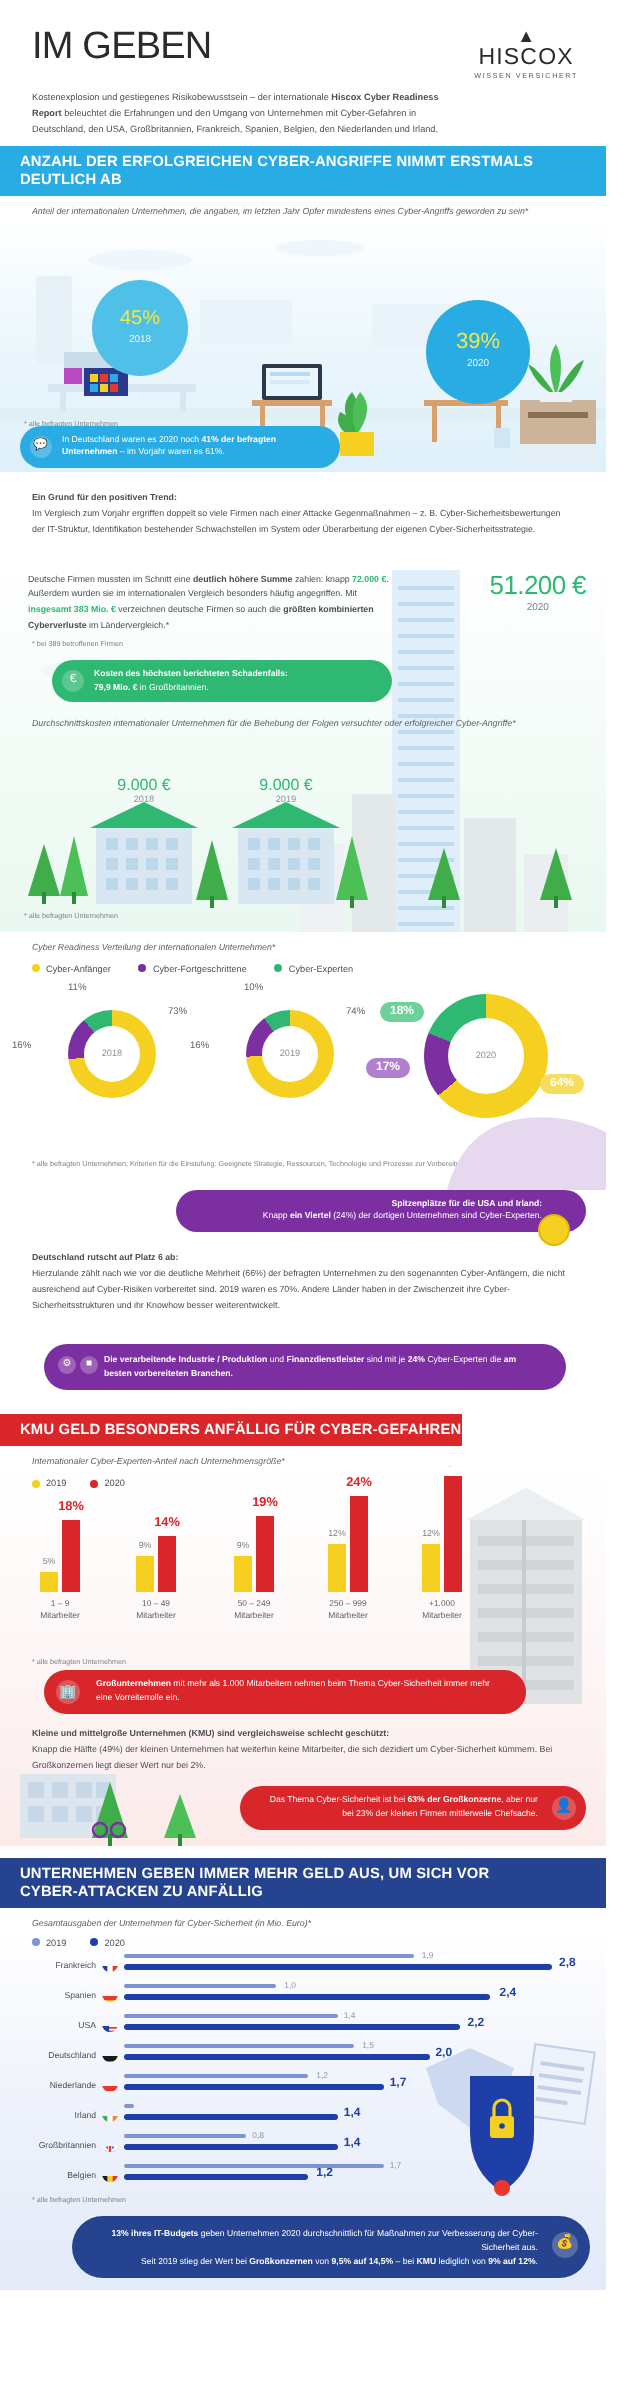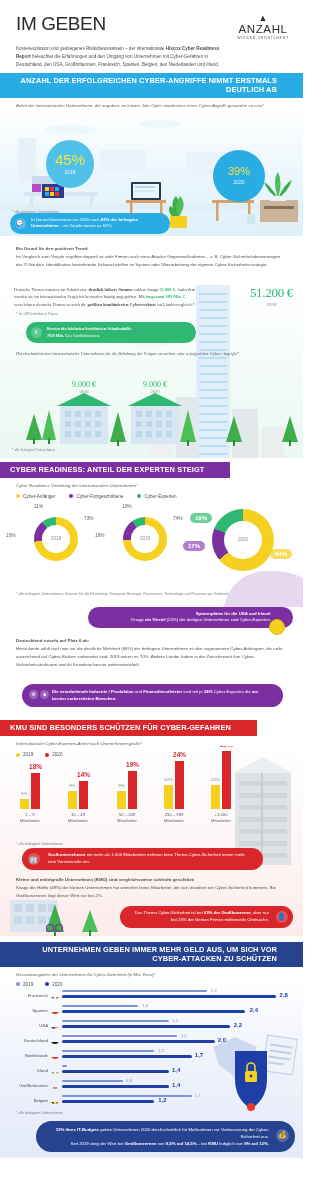--- a/index.html
+++ b/index.html
@@ -16,65 +16,65 @@
   .h-title1 { font-size: 19px; font-weight: 400; color: #e8372c; letter-spacing: -0.4px; line-height: 1.02; }
   .h-title2 { font-size: 19px; font-weight: 400; color: #2b2b2b; letter-spacing: -0.4px; line-height: 1.05; }
   .logo { position: absolute; right: 14px; top: 14px; text-align: center; }
   .logo-mark { font-size: 9px; color: #2b2b2b; line-height: 1; }
   .logo-word { font-size: 11.5px; letter-spacing: 0.6px; color: #2b2b2b; font-weight: 400; }
   .logo-sub { font-size: 3.6px; letter-spacing: 0.8px; color: #5a5a5a; margin-top: 1px; }
   .intro { margin-top: 11px; font-size: 4.6px; line-height: 1.75; color: #4a4f53; max-width: 212px; }
   .intro b { font-weight: 700; }
 
   
-  .banner { padding: 4px 26px 3px 10px; color: #fff; font-size: 7.4px;
-            font-weight: 700; letter-spacing: 0.1px; line-height: 1.2; text-align: right; }
+  .banner { padding: 4px 0 3px 10px; color: #fff; font-size: 7.4px;
+            font-weight: 700; letter-spacing: 0.1px; line-height: 1.2; }
   .banner.cyan { background: #29ace3; }
   .banner.green { background: #2eb872; }
   .banner.purple { background: #7c2fa0; display:inline-block; }
   .banner.red { background: #d8262a; display:inline-block; }
   .banner.blue { background: #26438f; }
   .subhead { font-size: 4.4px; font-style: italic; color: #5c6166; padding: 5px 16px 0 16px; }
 
   
   .s1 { position: relative; height: 128px; background: linear-gradient(#ffffff 0%, #eaf6fc 55%, #dff0fa 100%); overflow: hidden; }
   .room { position: absolute; left: 0; top: 0; width: 303px; height: 128px; }
   .circ { position: absolute; border-radius: 50%; background: #4fc0e8; color: #fff;
           display: flex; flex-direction: column; align-items: center; justify-content: center; }
   .circ .pct { font-size: 11px; font-weight: 400; color: #f5e642; line-height: 1; }
   .circ .yr { font-size: 5px; color: #eaf7fd; margin-top: 2px; }
   .c1 { left: 46px; top: 32px; width: 48px; height: 48px; }
-  .c1 .pct { font-size: 15px; }
+  .c1 .pct { font-size: 10px; }
   .c2 { left: 130px; top: 20px; width: 62px; height: 62px; }
   .c3 { left: 213px; top: 42px; width: 52px; height: 52px; background:#29ace3; }
   .foot-note { position: absolute; left: 12px; bottom: 22px; font-size: 3.6px; color: #7a8288; }
   .pill { display: flex; align-items: center; gap: 5px; border-radius: 20px;
           padding: 4px 10px 4px 5px; color: #fff; font-size: 4.3px; line-height: 1.5; }
   .pill .ic { flex: 0 0 auto; width: 11px; height: 11px; border-radius: 50%;
               background: rgba(255,255,255,0.22); display:flex; align-items:center; justify-content:center; font-size: 6px; }
   .pill b { font-weight: 700; }
   .pill-cyan { background: #29ace3; position: absolute; left: 10px; bottom: 2px; width: 160px; }
 
   
   .bodytext { padding: 9px 16px 8px 16px; font-size: 4.4px; line-height: 1.8; color: #4a4f53; }
   .bodytext .lead { font-weight: 700; display:block; }
 
   
-  .s2 { position: relative; background: linear-gradient(#ffffff 0%, #f2fbf6 60%, #e9f8f1 100%); overflow:hidden;font-family:Liberation Serif, serif; }
+  .s2 { position: relative; background: linear-gradient(#ffffff 0%, #f2fbf6 60%, #e9f8f1 100%); overflow:hidden; }
   .s2-top { display: flex; padding: 9px 14px 0 14px; position: relative; z-index: 3; }
   .s2-text { font-size: 4.4px; line-height: 1.8; color: #4a4f53; width: 182px; }
   .s2-text b { font-weight: 700; }
   .s2-text .g { color: #2eb872; font-weight: 700; }
   .bignum { position:absolute; right: 10px; top: 8px; text-align:center; z-index:4; }
   .bignum .v { font-size: 13px; color: #2eb872; letter-spacing:-0.3px; }
   .bignum .y { font-size: 5px; color: #7a8288; margin-top:1px; }
   .star2 { font-size: 3.6px; color: #7a8288; padding: 3px 0 0 16px; }
   .pill-green { background: #2eb872; margin: 6px 0 0 26px; width: 170px; position: relative; z-index: 5;}
   .s2-cap { font-size: 4.4px; font-style: italic; color: #5c6166; padding: 7px 16px 0 16px; line-height:1.7; position:relative; z-index:5;}
-  .city { position: relative; height: 86px; margin-top: 2px; margin-left: 12px; }
+  .city { position: relative; height: 86px; margin-top: 2px; }
   .housegrp { position: absolute; bottom: 0; }
   .h-val { font-size: 8px; color: #2eb872; text-align:center; }
   .h-yr { font-size: 4.6px; color: #8a9097; text-align:center; }
   .star3 { font-size: 3.6px; color: #7a8288; padding: 2px 0 6px 12px; }
 
   
   .s3 { background: #fff; position: relative; padding-bottom: 4px; }
   .legend { display: flex; gap: 14px; padding: 6px 16px 0 16px; font-size: 4.6px; color: #4a4f53; align-items:center;}
   .legend .it { display: flex; align-items: center; gap: 3px; }
   .dot { width: 4px; height: 4px; border-radius: 50%; display:inline-block; }
@@ -146,21 +146,21 @@
 </style>
 </head>
 <body>
 
 <div class="page">
 
   <div class="header">
     <div class="h-title2">IM GEBEN</div>
     <div class="logo">
       <div class="logo-mark">▲</div>
-      <div class="logo-word">ANZAHL</div>
+      <div class="logo-word">HISCOX</div>
       <div class="logo-sub">WISSEN VERSICHERT</div>
     </div>
     <div class="intro">
       <span>Kostenexplosion und gestiegenes Risikobewusstsein – der internationale </span><b>Hiscox Cyber Readiness Report</b><span> beleuchtet die Erfahrungen und den Umgang von Unternehmen mit Cyber-Gefahren in Deutschland, den USA, Großbritannien, Frankreich, Spanien, Belgien, den Niederlanden und Irland.</span>
     </div>
   </div>
 
   <div class="banner cyan">ANZAHL DER ERFOLGREICHEN CYBER-ANGRIFFE NIMMT ERSTMALS DEUTLICH AB</div>
   <div class="subhead">Anteil der internationalen Unternehmen, die angaben, im letzten Jahr Opfer mindestens eines Cyber-Angriffs geworden zu sein*</div>
 
@@ -350,21 +350,20 @@
         <div class="h-yr">2018</div>
       </div>
       <div class="housegrp" style="left:119px; bottom:52px; width:48px;">
         <div class="h-val">9.000 €</div>
         <div class="h-yr">2019</div>
       </div>
     </div>
     <div class="star3">* alle befragten Unternehmen</div>
   </div>
 
-  <div style="padding-left:0;"><span class="banner purple">CYBER READINESS: ANTEIL DER EXPERTEN STEIGT</span></div>
   <div class="subhead">Cyber Readiness Verteilung der internationalen Unternehmen*</div>
 
   <div class="s3">
     <div class="legend">
       <span class="it">
           <i class="dot" style="background:#f5d020"></i>
           <span>Cyber-Anfänger</span>
         </span>
       <span class="it">
           <i class="dot" style="background:#7c2fa0"></i>
@@ -420,21 +419,21 @@
     </div>
     <div class="pill-purple2">
       <span class="pp-ic">
           <span>⚙</span>
           <span>■</span>
         </span>
       <b>Die verarbeitende Industrie / Produktion</b><span> und </span><b>Finanzdienstleister</b><span> sind mit je </span><b>24%</b><span> Cyber-Experten die </span><b>am besten vorbereiteten Branchen.</b>
     </div>
   </div>
 
-  <div style="margin-top:9px;"><span class="banner red">KMU SIND BESONDERS SCHÜTZEN FÜR CYBER-GEFAHREN</span></div>
+  <div style="margin-top:9px;"><span class="banner red">KMU GELD BESONDERS ANFÄLLIG FÜR CYBER-GEFAHREN</span></div>
   <div class="subhead">Internationaler Cyber-Experten-Anteil nach Unternehmensgröße*</div>
 
   <div class="s4">
     <div class="leg2">
       <span class="it" style="display:flex;align-items:center;gap:3px;">
           <i class="dot" style="background:#f5d020"></i>
           <span>2019</span>
         </span>
       <span class="it" style="display:flex;align-items:center;gap:3px;">
           <i class="dot" style="background:#d8262a"></i>
@@ -549,21 +548,21 @@
       </svg>
       <div class="pill-red2">
         <span class="ic2">👤</span>
         <span>Das Thema Cyber-Sicherheit ist bei </span><b>63% der Großkonzerne</b><span>, aber nur bei 23% der kleinen Firmen mittlerweile Chefsache.</span>
       </div>
     </div>
   </div>
 
   <div class="banner blue" style="margin-top:6px;">
     <div>UNTERNEHMEN GEBEN IMMER MEHR GELD AUS, UM SICH VOR</div>
-    <div>CYBER-ATTACKEN ZU SCHÜTZEN</div>
+    <div>CYBER-ATTACKEN ZU ANFÄLLIG</div>
   </div>
   <div class="subhead">Gesamtausgaben der Unternehmen für Cyber-Sicherheit (in Mio. Euro)*</div>
 
   <div class="s5">
     <div class="leg3">
       <span style="display:flex;align-items:center;gap:3px;">
           <i class="dot" style="background:#7e93d1"></i>
           <span>2019</span>
         </span>
       <span style="display:flex;align-items:center;gap:3px;">

